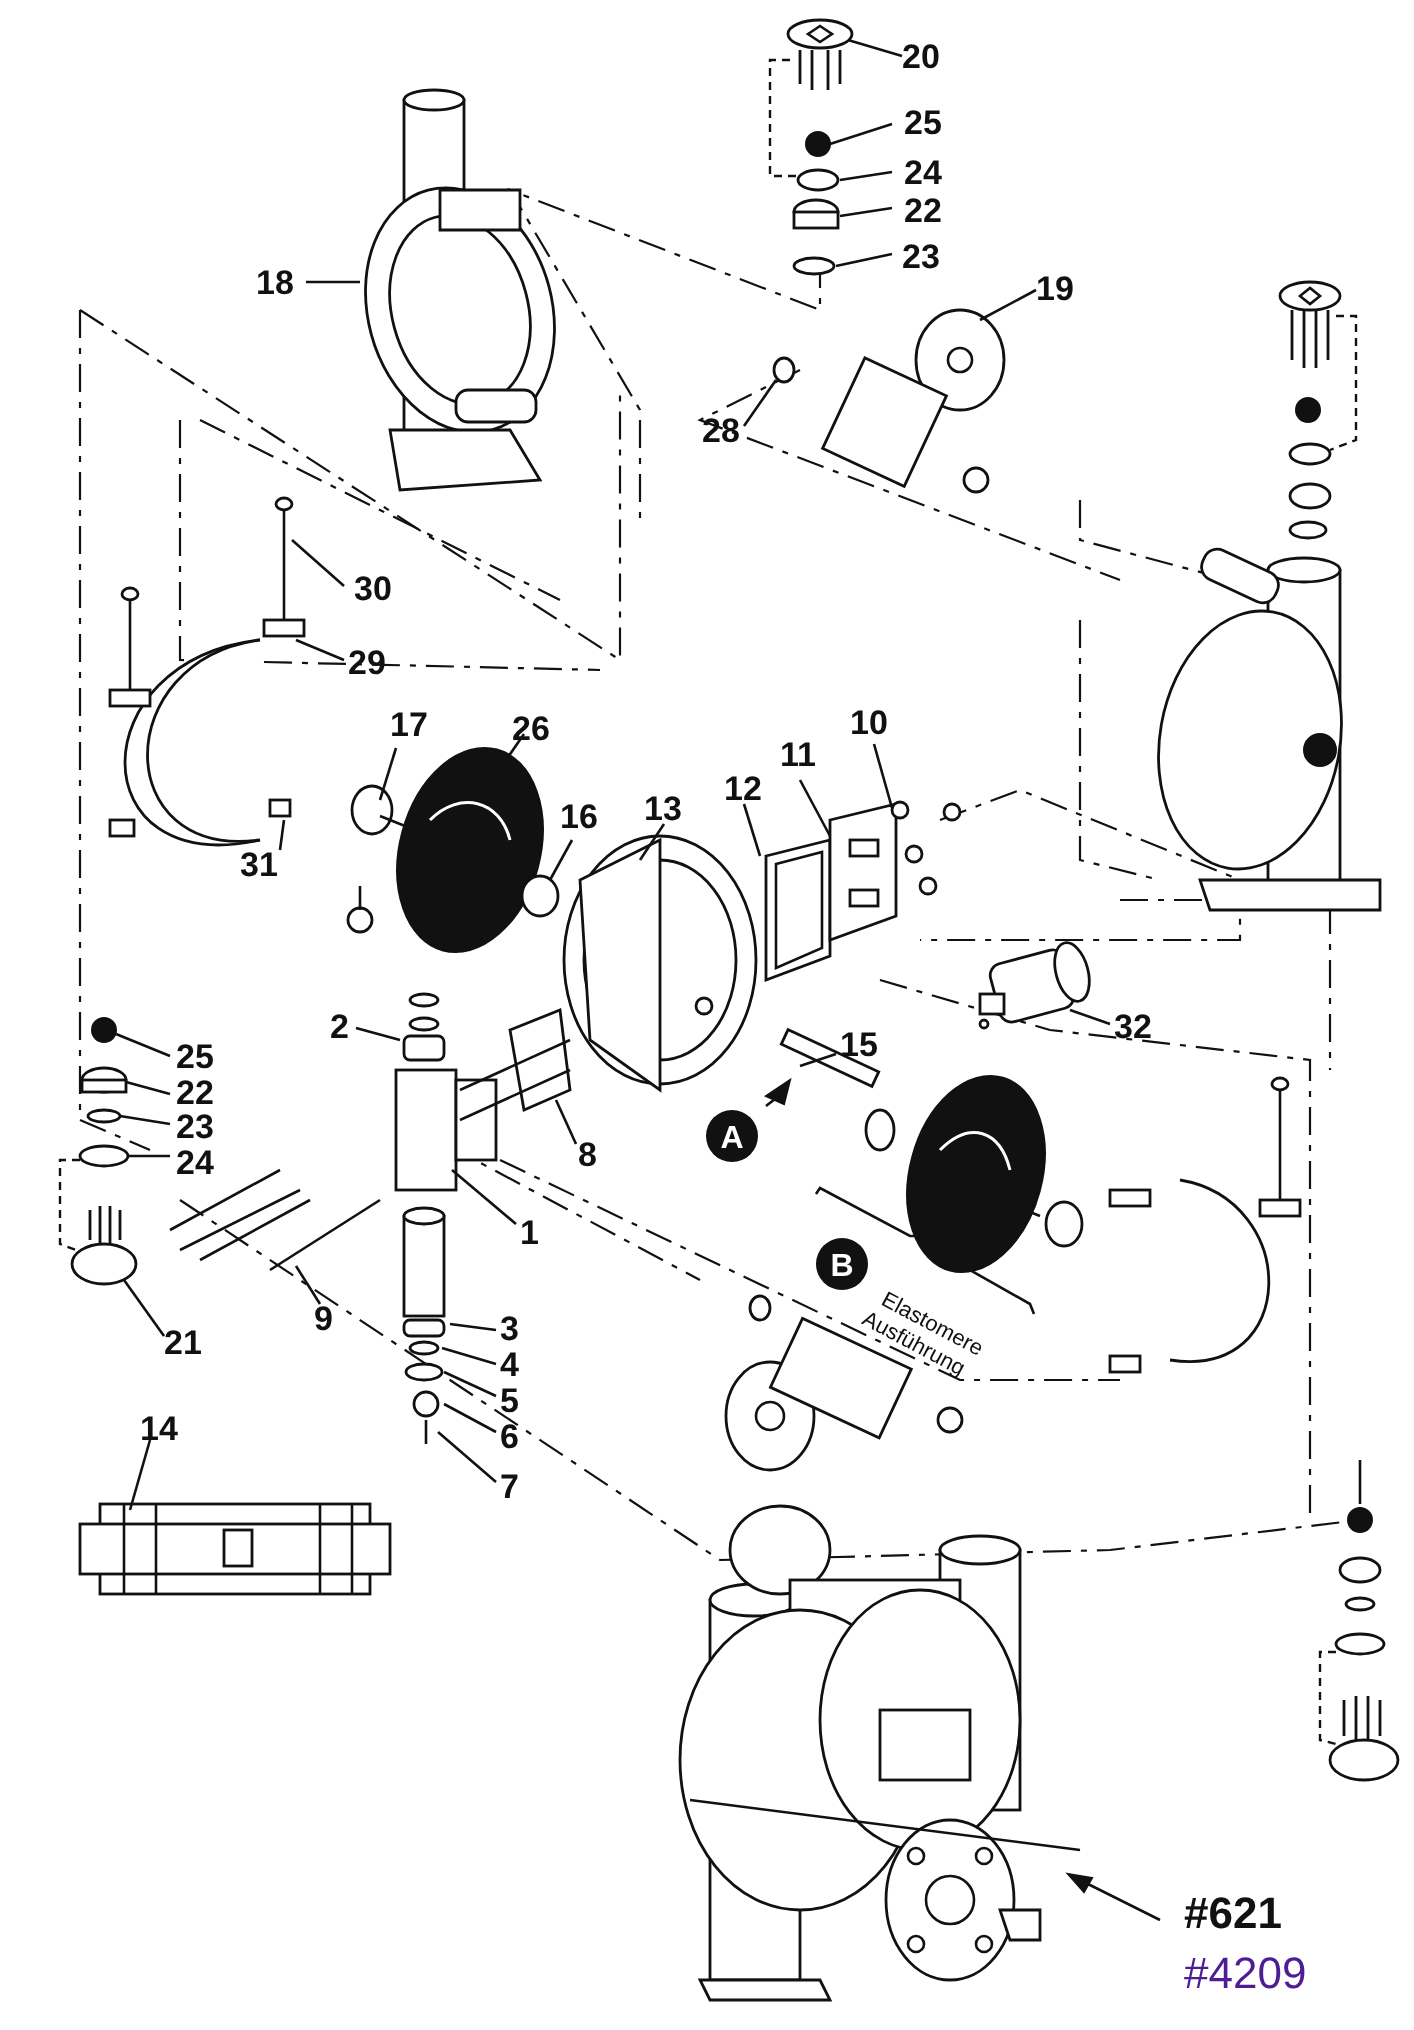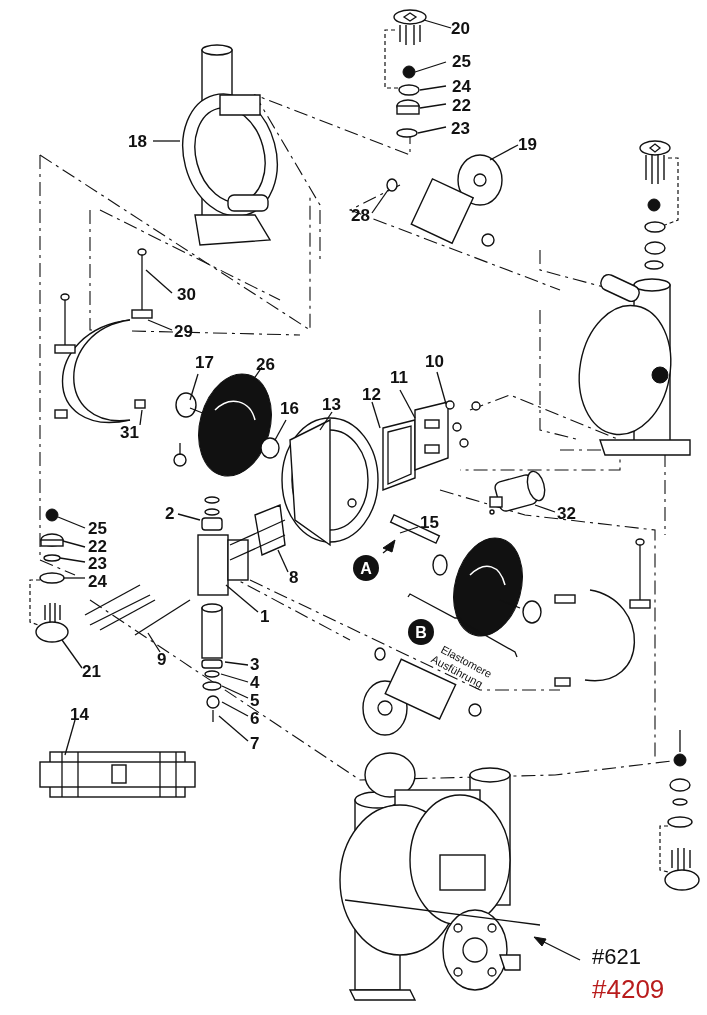--- a/index.html
+++ b/index.html
@@ -4,22 +4,22 @@
 <style>
   html,body{margin:0;padding:0;background:#fff;}
   body{width:707px;height:1015px;position:relative;overflow:hidden;font-family:"Liberation Sans",sans-serif;}
   svg{position:absolute;left:0;top:0;}
   .lbl{font-family:"Liberation Sans",sans-serif;font-weight:bold;font-size:17px;fill:#111;}
   .ln{stroke:#111;stroke-width:1.3;fill:none;}
   .dash{stroke:#111;stroke-width:1.1;fill:none;stroke-dasharray:14 5 3 5;}
   .sdash{stroke:#111;stroke-width:1.2;fill:none;stroke-dasharray:4 3;}
   .part{stroke:#111;stroke-width:1.4;fill:#fff;}
   .dark{fill:#111;stroke:#111;}
-  .model-main{position:absolute;left:592px;top:944px;font-weight:normal;font-size:22px;color:#111;}
-  .model-sub{position:absolute;left:592px;top:974px;font-size:26px;color:#b91c1c;}
+  .model-main{position:absolute;left:592px;top:944px;font-weight:bold;font-size:22px;color:#111;}
+  .model-sub{position:absolute;left:592px;top:974px;font-size:22px;color:#4c1d95;}
   .rot{font-family:"Liberation Sans",sans-serif;font-size:11px;fill:#111;}
 </style>
 </head>
 <body>
 
 <svg width="707" height="1015" viewBox="0 0 707 1015">
 
   <g>
     <polyline class="dash" points="410,130 410,155 255,95 320,205 320,260"></polyline>
     <polyline class="dash" points="40,155 40,560 75,575"></polyline>

